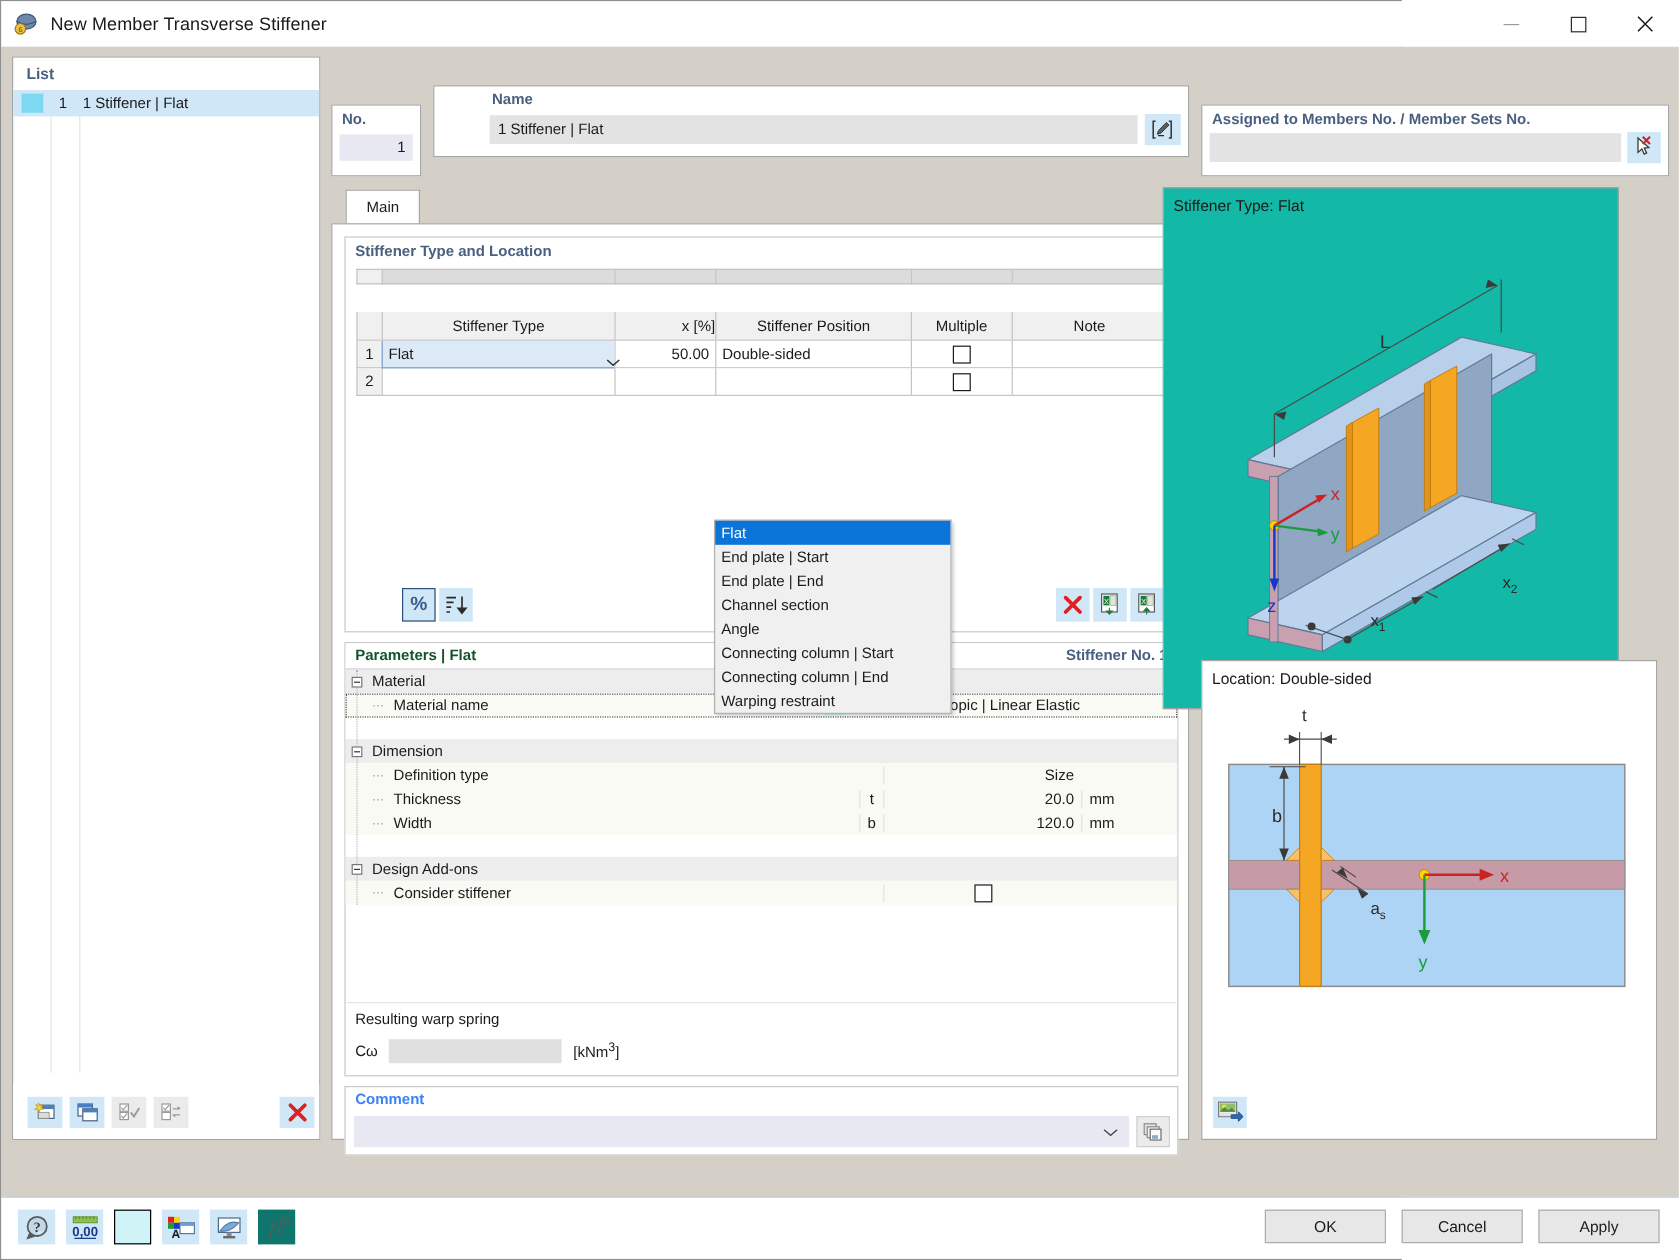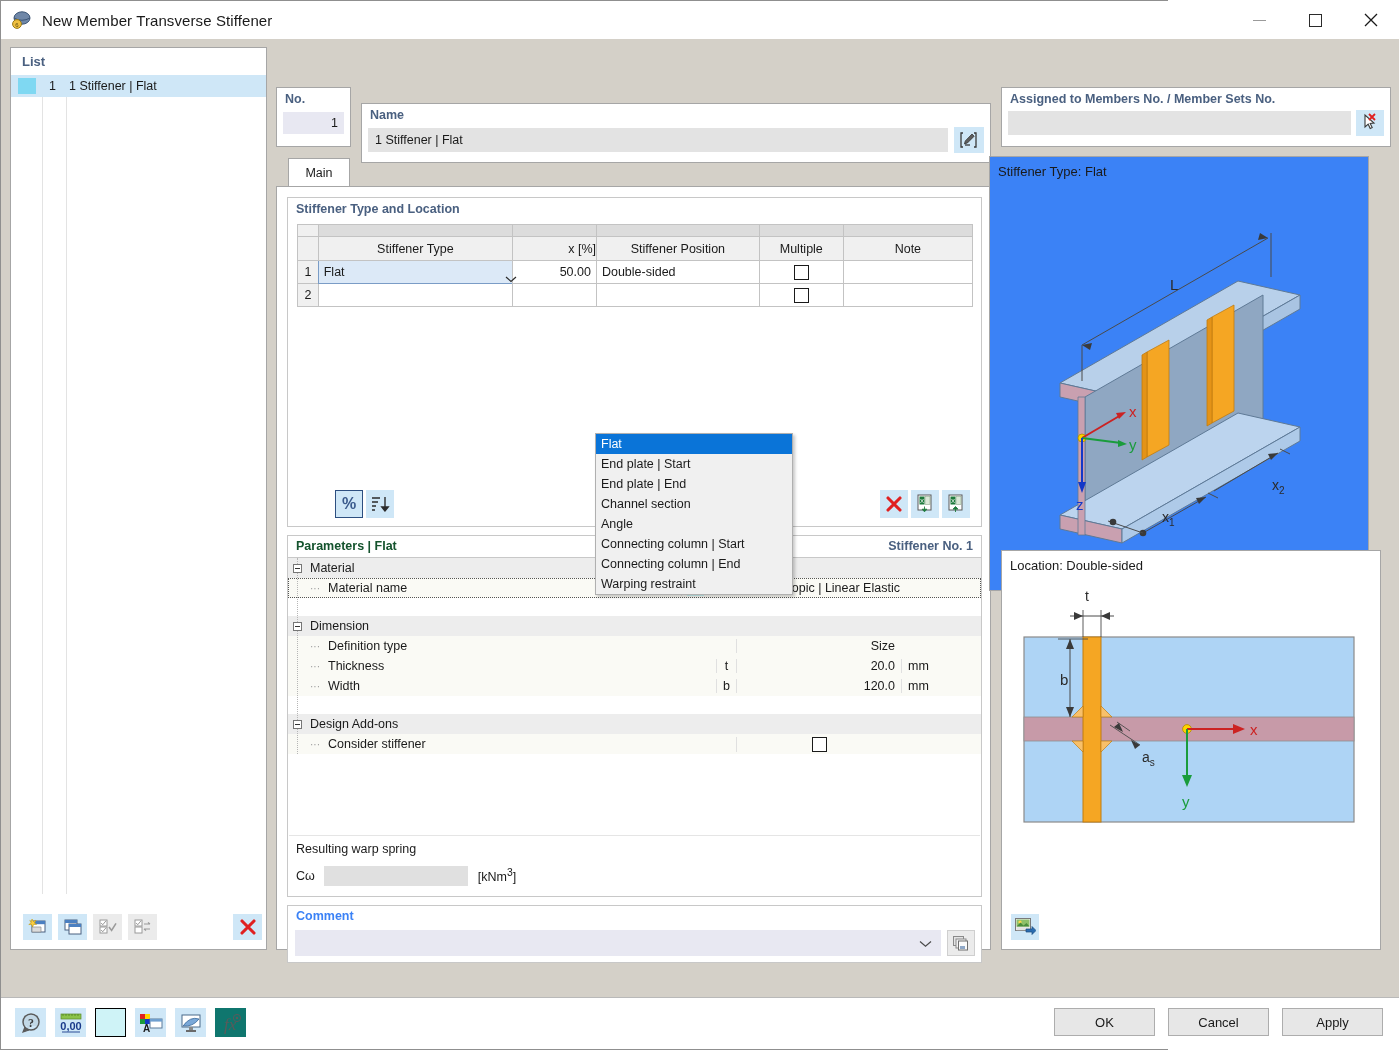--- a/index.html
+++ b/index.html
@@ -83,21 +83,21 @@
 
   
   #no-panel { left: 275px; top: 48px; width: 75px; height: 60px; }
   .field-label { font-size:12.5px; font-weight:bold; color:#4a6080; padding:4px 0 0 8px; }
   .no-input {
     margin: 6px 6px 0 6px; height: 22px; background:#e8e8f2; border:none;
     text-align:right; padding-right:6px; line-height:22px; font-size:12.5px;
   }
 
   
-  #name-panel { left: 360px; top: 64px; width: 630px; height: 60px; }
+  #name-panel { left: 360px; top: 32px; width: 630px; height: 60px; padding-left: 40px; }
   .name-row { display:flex; align-items:center; margin: 5px 6px 0 6px; }
   .name-input {
     flex:1; height:24px; background:#e3e3e3; border:none;
     padding-left:7px; line-height:24px; font-size:12.5px;
   }
   .name-edit-btn {
     width:30px; height:26px; margin-left:6px; background:#cfe7f7;
     display:flex; align-items:center; justify-content:center; cursor:default;
   }
 
@@ -134,21 +134,21 @@
   }
   .grp-title {
     position:absolute; left:8px; top:4px;
     font-size:12.5px; font-weight:bold; color:#4a6080;
   }
   
   .tbl { position:absolute; left:9px; top:26px; width:676px; }
   .tbl-top { display:flex; height:13px; }
   .tbl-top .c { border:1px solid #c3c3c3; border-right:none; background:#dcdcdc; }
   .tbl-top .c:last-child { border-right:1px solid #c3c3c3; }
-  .tbl-head { display:flex; height:24px; }
+  .tbl-head { display:flex; height:24px;margin-top:23px; }
   .tbl-head .c {
     border:1px solid #c3c3c3; border-top:none; border-right:none;
     background:#f0f0f0; display:flex; align-items:center; justify-content:center;
     font-size:12.5px;
   }
   .tbl-head .c:last-child { border-right:1px solid #c3c3c3; }
   .tbl-row { display:flex; height:23px; }
   .tbl-row .c {
     border:1px solid #c3c3c3; border-top:none; border-right:none;
     background:#ffffff; display:flex; align-items:center;
@@ -263,22 +263,22 @@
   .cm-arrow {
     position:absolute; right:9px; top:50%; transform:translateY(-50%);
   }
   .cm-btn {
     width:28px; height:26px; margin-left:6px; background:#ebebeb; border:1px solid #cfcfcf;
     display:flex; align-items:center; justify-content:center; cursor:default;
   }
 
   
   #preview-top {
-    position:absolute; left:988px; top:117px; width:380px; height:435px;
-    background:#3b82f6; border:1px solid #a6a6a6;
+    position:absolute; left:968px; top:117px; width:380px; height:435px;
+    background:#14b8a6; border:1px solid #a6a6a6;
   }
   #preview-bot {
     position:absolute; left:1000px; top:511px; width:380px; height:400px;
     background:#ffffff; border:1px solid #a6a6a6;
   }
   .preview-caption { position:absolute; left:8px; top:7px; font-size:13px; color:#1a1a1a;}
   .preview-img-btn {
     position:absolute; left:9px; bottom:9px; width:28px; height:26px; background:#cfe7f7;
     display:flex; align-items:center; justify-content:center; cursor:default;
   }

